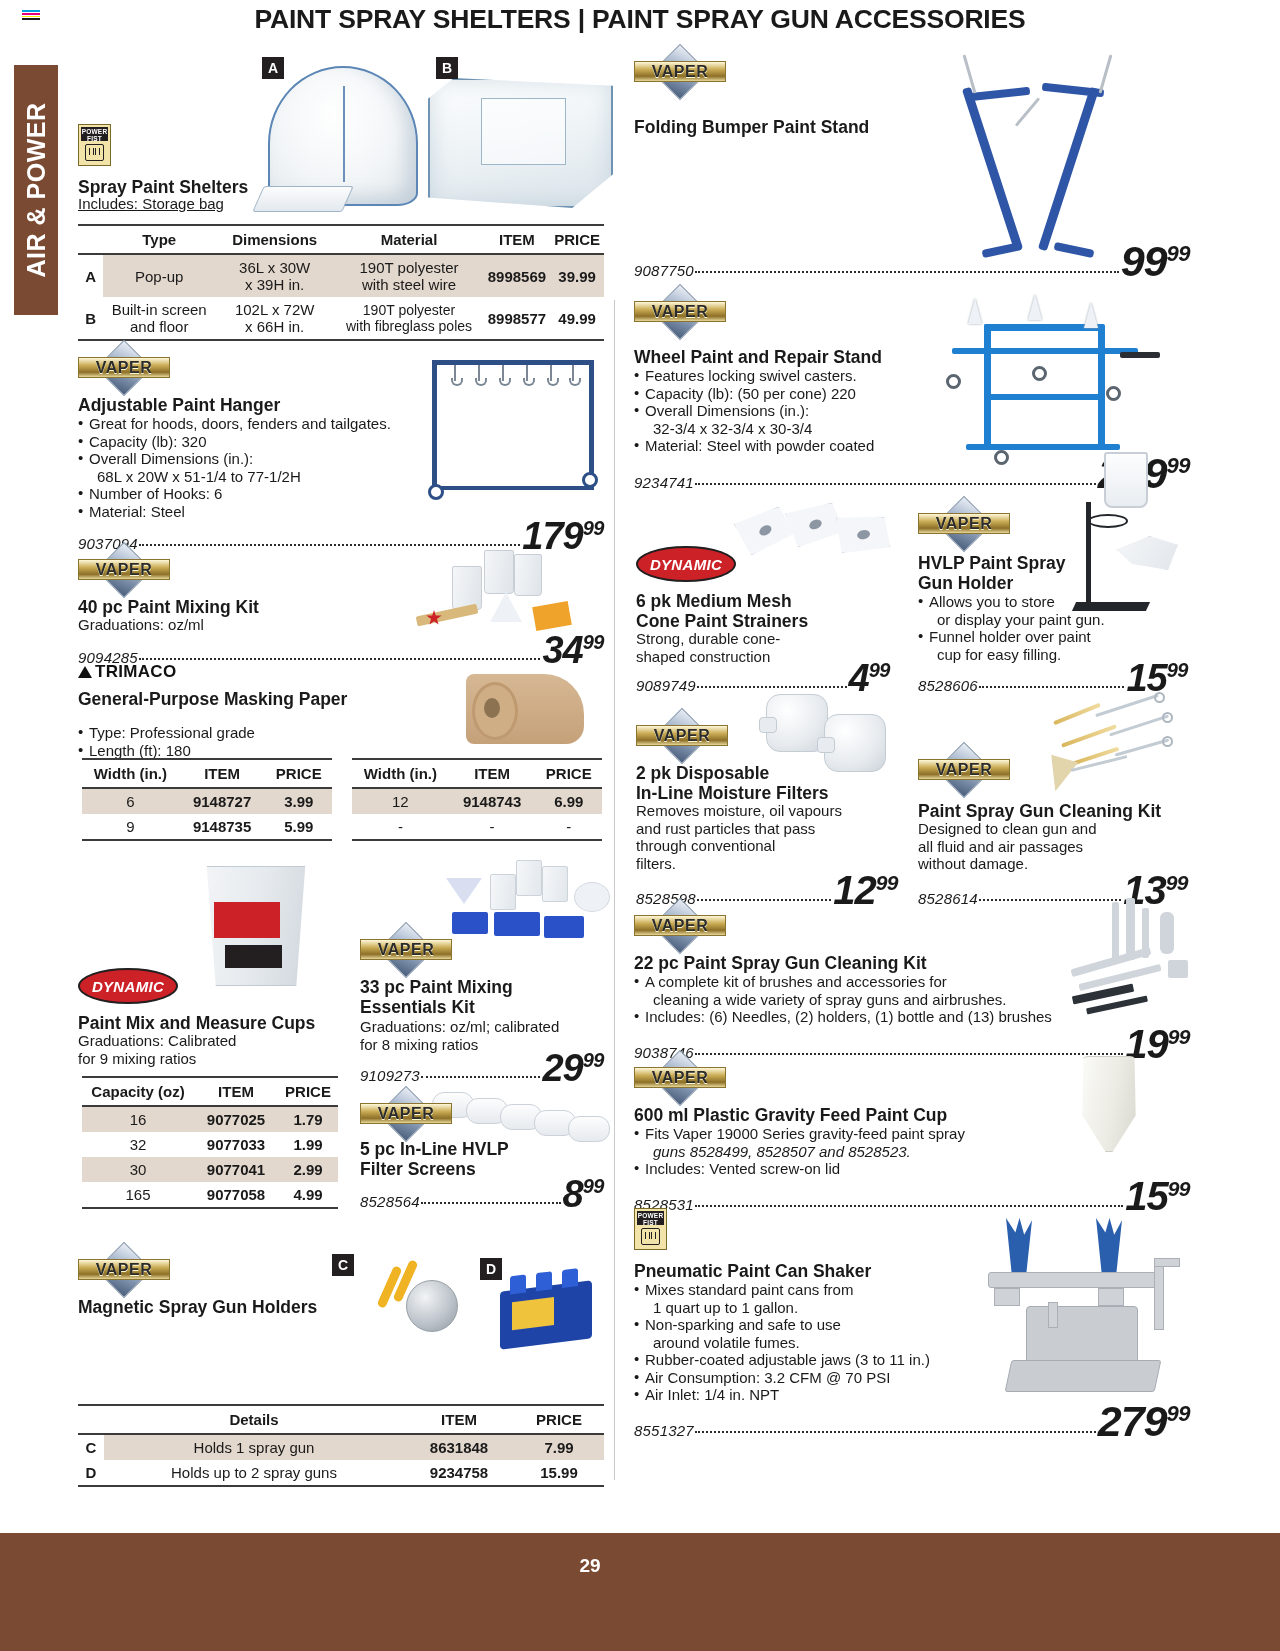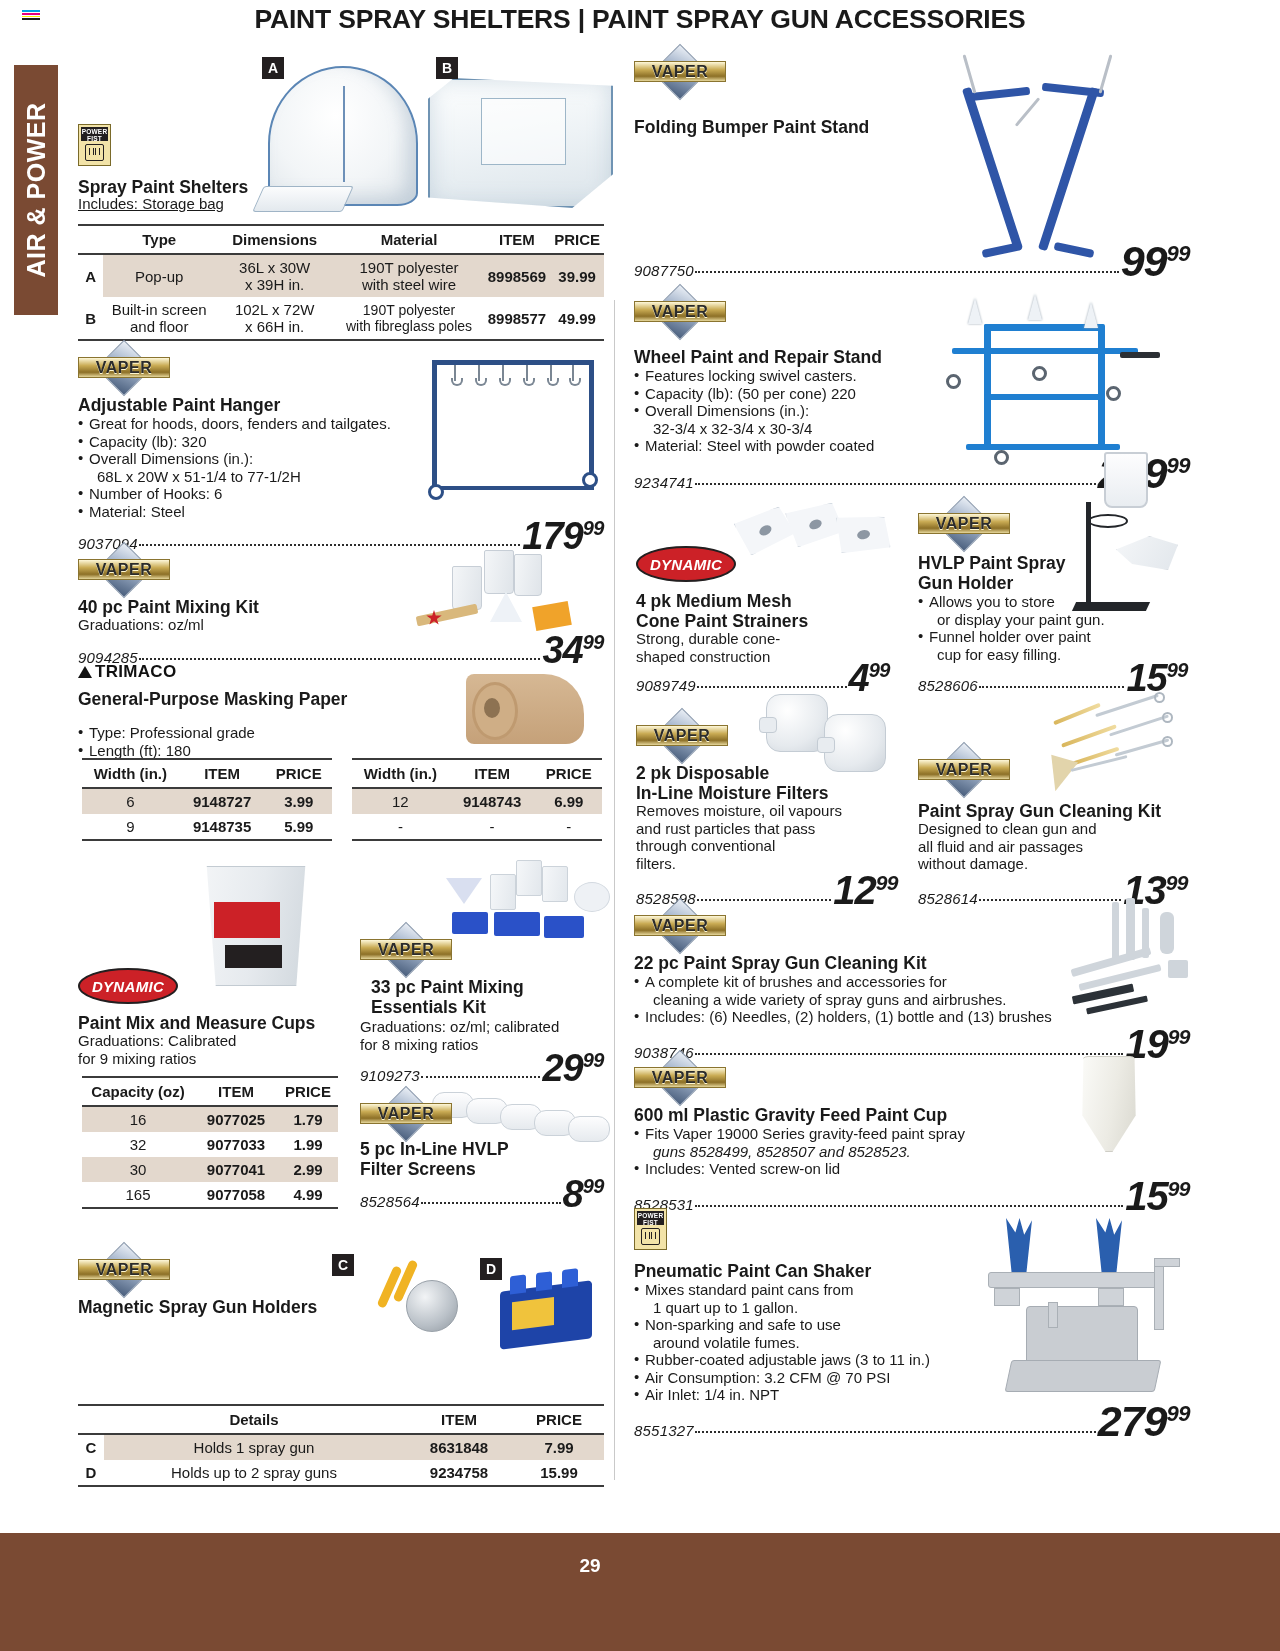--- a/index.html
+++ b/index.html
@@ -590,21 +590,21 @@
         <div class="blue" style="left:28px;top:52px;width:36px;height:22px;"></div>
         <div class="blue" style="left:70px;top:52px;width:46px;height:24px;"></div>
         <div class="blue" style="left:120px;top:56px;width:40px;height:22px;"></div>
         <div style="position:absolute;left:150px;top:22px;width:36px;height:30px;border-radius:50%;background:#eef1f5;border:1px solid #d3d9e0;"></div>
       </div>
       <div class="vaper" style="position:absolute;left:284px;top:72px;">
         <div class="dia"></div>
         <div class="wordbox"></div>
         <div class="word">VAPER</div>
       </div>
-      <div class="pname" style="position:absolute;left:284px;top:114px;white-space:pre-line;margin-left:11px;">33 pc Paint Mixing
+      <div class="pname" style="position:absolute;left:284px;top:114px;white-space:pre-line;">33 pc Paint Mixing
 Essentials Kit</div>
       <div class="psub" style="position:absolute;left:284px;top:158px;white-space:pre-line;">Graduations: oz/ml; calibrated
 for 8 mixing ratios</div>
       <div class="itemline" style="position:absolute;left:284px;top:192px;width:244px;">
         <span>9109273</span>
         <span class="dots"></span>
         <span class="price"><span>29</span><sup>99</sup></span>
       </div>
 
       <div>
@@ -751,21 +751,21 @@
         </div>
       <div class="strainer" style="left:154px;top:0px;transform:rotate(-4deg);">
           <i></i>
         </div>
       <div class="strainer" style="left:202px;top:10px;transform:rotate(8deg);">
           <i></i>
         </div>
       <div class="dynamic" style="position:absolute;left:4px;top:42px;">
         <span>DYNAMIC</span>
       </div>
-      <div class="pname" style="position:absolute;left:4px;top:84px;white-space:pre-line;">4 pk Medium Mesh
+      <div class="pname" style="position:absolute;left:4px;top:84px;white-space:pre-line;">6 pk Medium Mesh
 Cone Paint Strainers</div>
       <div class="psub" style="position:absolute;left:4px;top:126px;white-space:pre-line;">Strong, durable cone-
 shaped construction</div>
       <div class="itemline" style="position:absolute;left:4px;top:158px;width:254px;">
         <span>9089749</span>
         <span class="dots"></span>
         <span class="price"><span>4</span><sup>99</sup></span>
       </div>
     </div>
 

